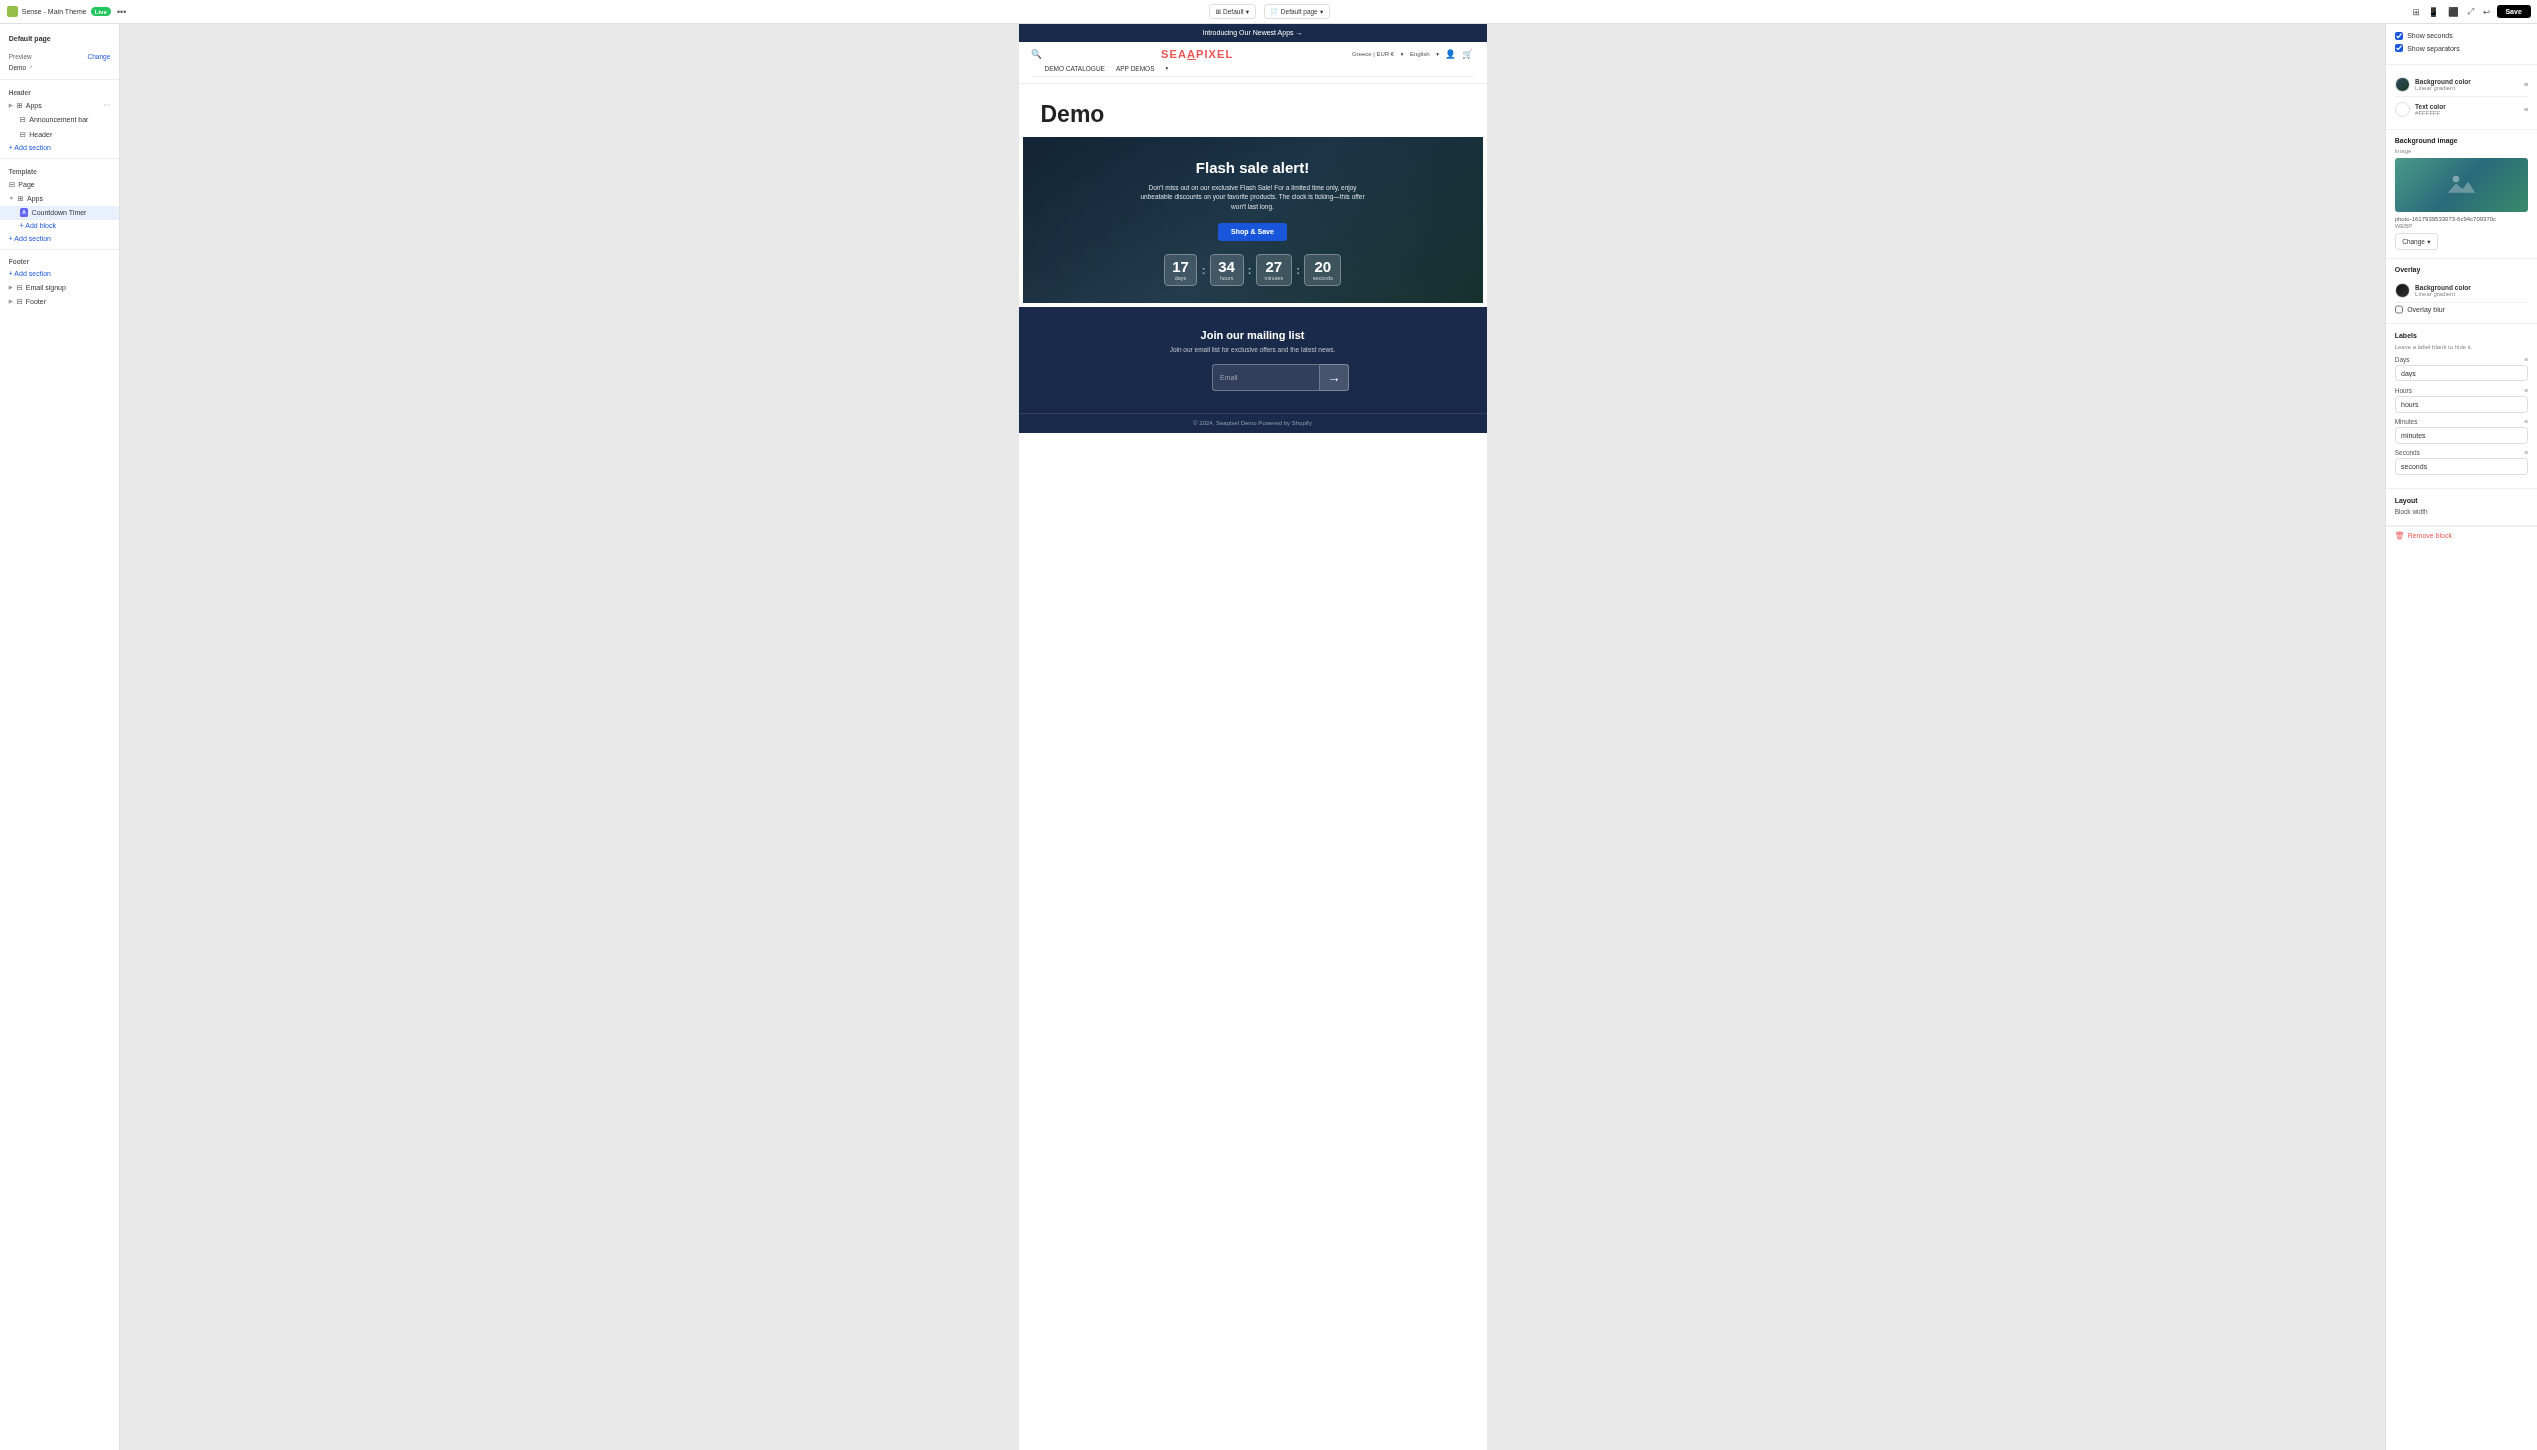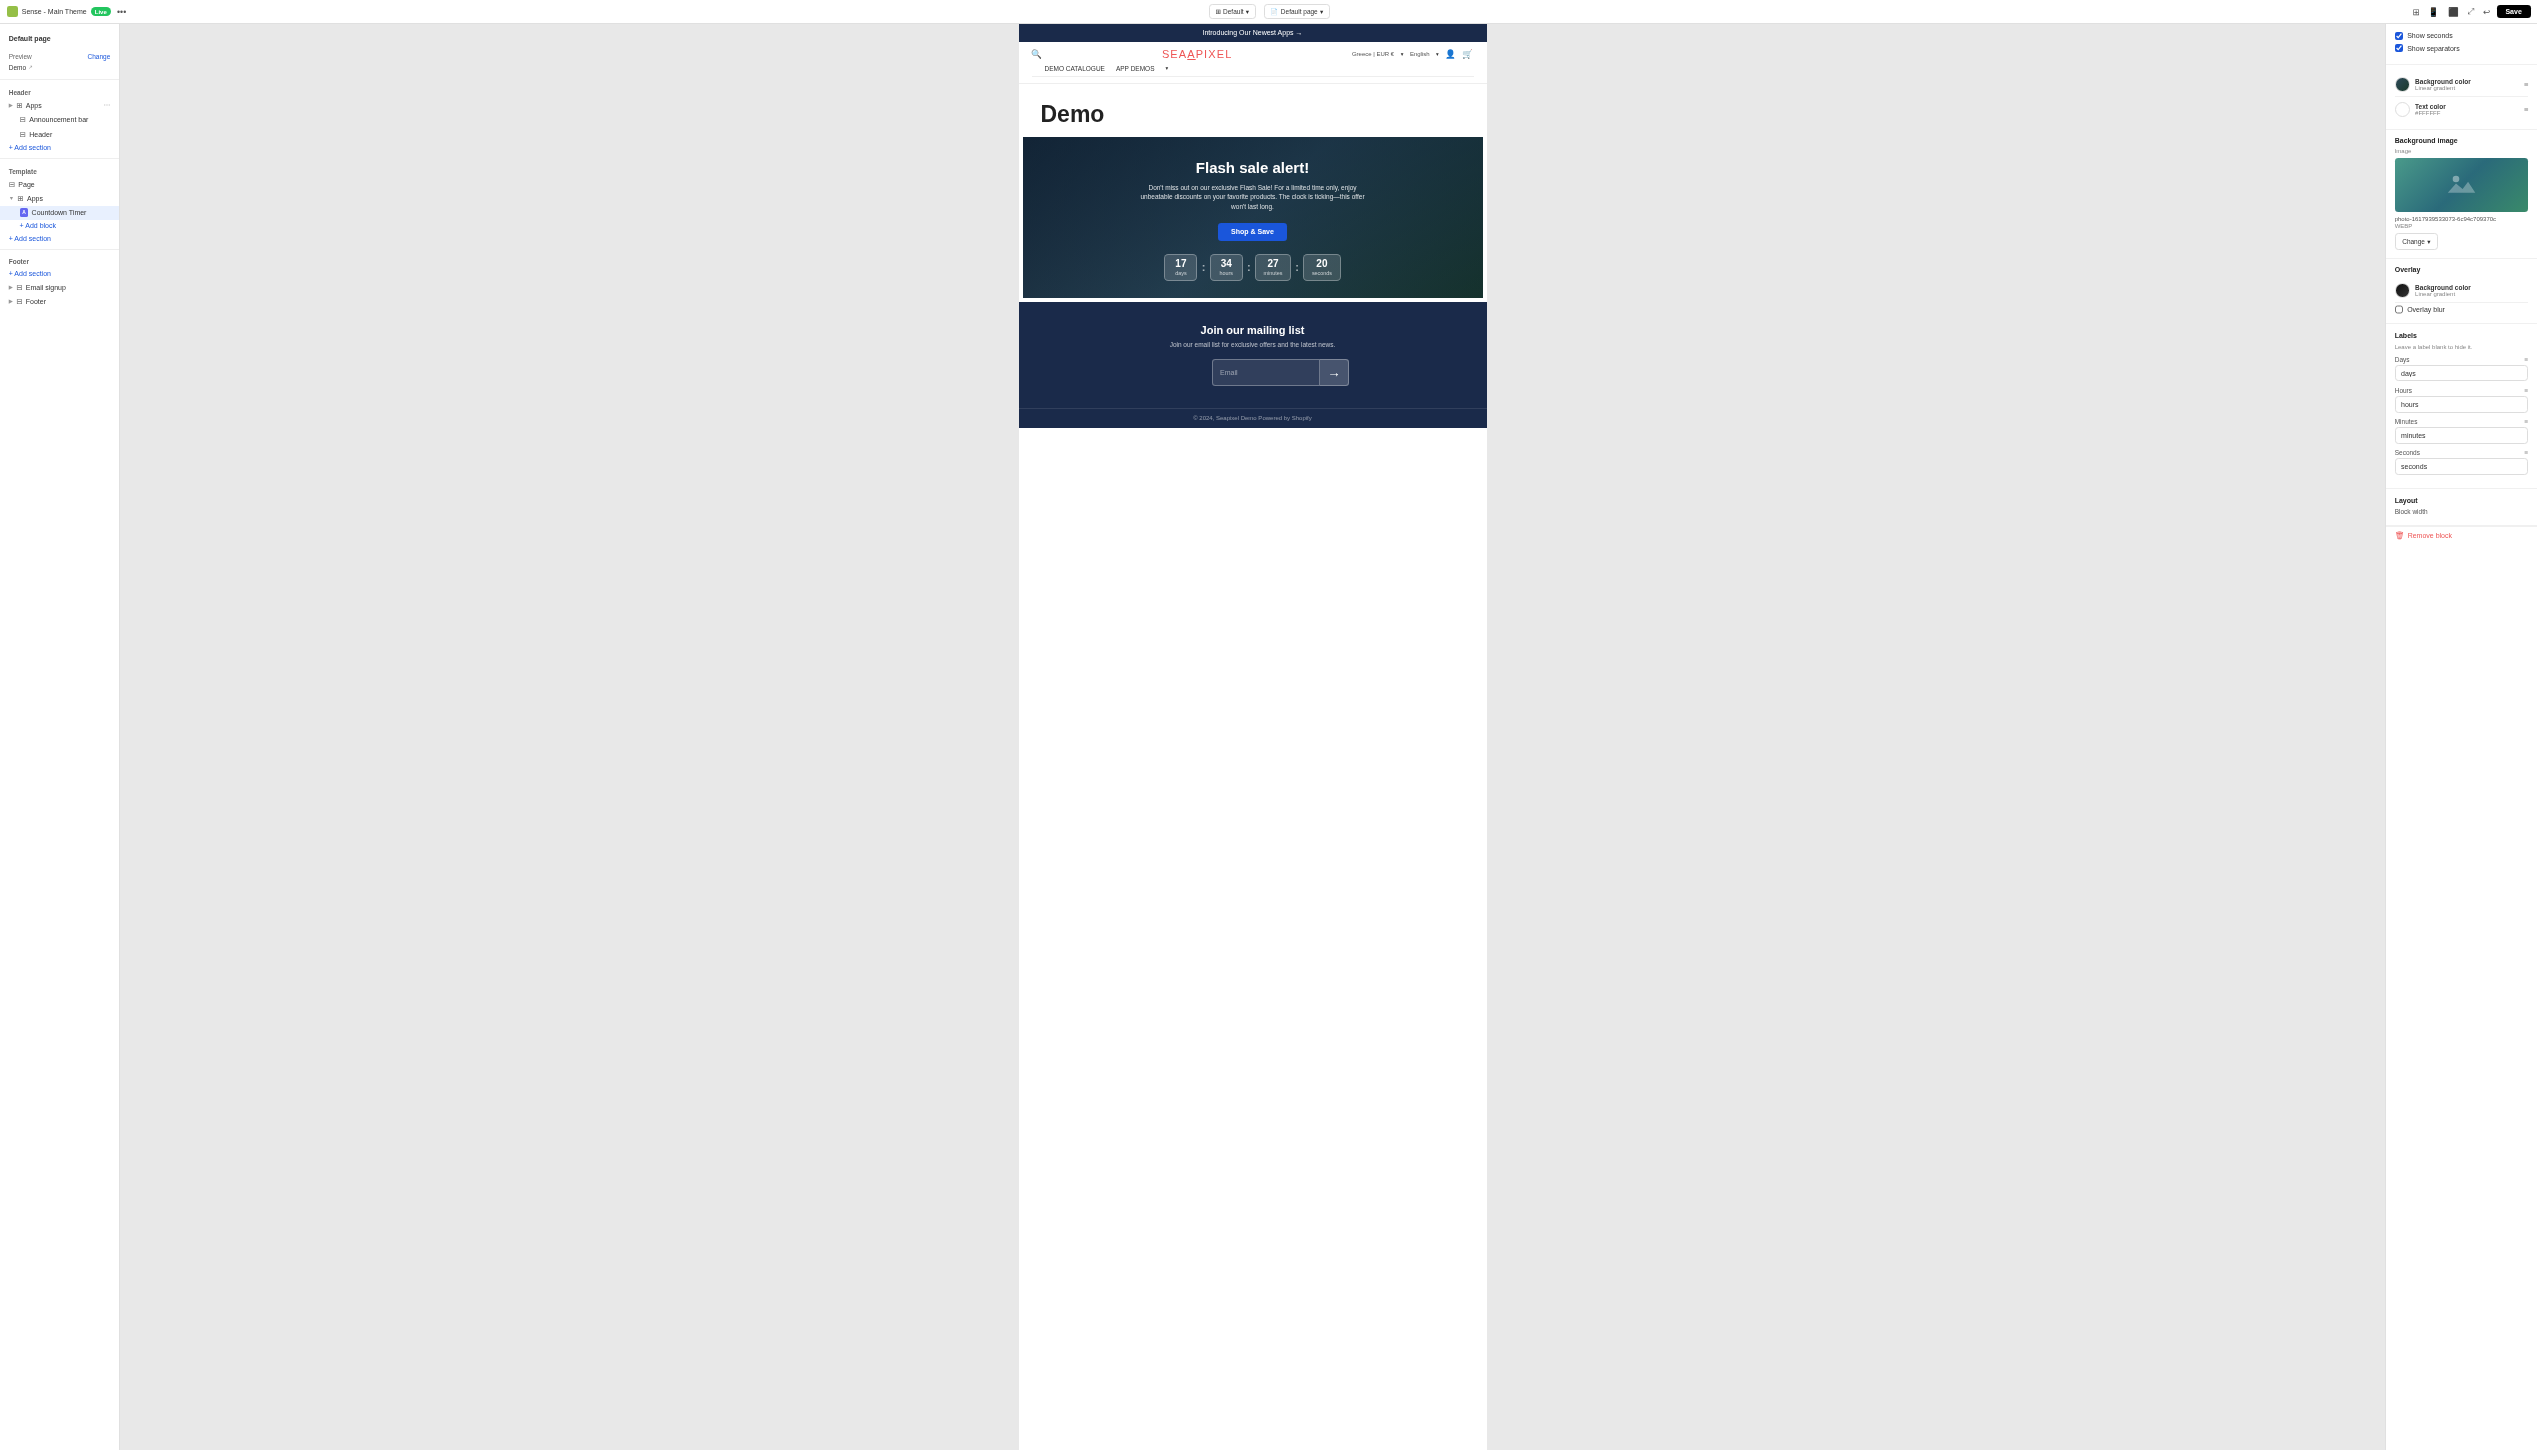--- a/index.html
+++ b/index.html
@@ -40,42 +40,42 @@
     .page-title-label { font-size: 7px; font-weight: 600; color: #333; padding: 4.3px 8.7px 6.5px; }
 
     
     #canvas { flex: 1; overflow-y: auto; background: #e8e8e8; display: flex; flex-direction: column; align-items: center; }
     .canvas-inner { width: 100%; max-width: 468px; background: #fff; min-height: 100%; }
 
     
     .announcement-bar { background: #1a2a4a; color: #fff; text-align: center; padding: 5.4px; font-size: 7px; display: flex; align-items: center; justify-content: center; gap: 3.3px; }
     .store-header { background: #fff; padding: 6.5px 13px; border-bottom: 0.5px solid #eee; }
     .store-nav { display: flex; align-items: center; justify-content: space-between; }
-    .store-logo { font-size: 11px; font-weight: 400; letter-spacing: 1.1px; color: #222; }
+    .store-logo { font-size: 11px; font-weight: 700; letter-spacing: 1.1px; color: #222; }
     .store-logo span { color: #e55; }
     .store-nav-icons { display: flex; gap: 6.5px; font-size: 7.6px; color: #333; align-items: center; }
     .store-locale { font-size: 6px; color: #555; }
     .store-menu { display: flex; gap: 11px; padding: 4.3px 13px; border-bottom: 0.5px solid #eee; font-size: 6.5px; color: #333; font-weight: 500; align-items: center; }
     .store-menu-arrow { font-size: 5.4px; }
 
     
     .demo-heading-section { padding: 16.3px 22px 5.4px; }
     .demo-heading { font-size: 23px; font-weight: 700; color: #222; }
 
     
     .flash-banner { position: relative; margin: 4px; overflow: hidden; }
     .flash-banner-bg { background: linear-gradient(135deg, #1a2a3a 0%, #2d4a5a 50%, #1a3a2a 100%); min-height: 141px; display: flex; flex-direction: column; align-items: center; justify-content: center; padding: 22px 11px 16.3px; }
     .flash-banner-img { position: absolute; top: 0; left: 0; right: 0; bottom: 0; background: linear-gradient(to bottom, rgba(10,30,50,0.5), rgba(10,30,50,0.3)); z-index: 0; }
     .flash-content { position: relative; z-index: 1; text-align: center; }
     .flash-title { font-size: 15px; font-weight: 700; color: #fff; margin-bottom: 6.5px; }
     .flash-subtitle { font-size: 6.5px; color: rgba(255,255,255,0.85); max-width: 228px; margin: 0 auto 11px; line-height: 1.5; }
     .shop-btn { background: #1a56db; color: #fff; border: none; border-radius: 3.3px; padding: 5.4px 13px; font-size: 7px; font-weight: 600; cursor: pointer; margin-bottom: 13px; }
     .countdown-row { display: flex; align-items: center; gap: 4.3px; justify-content: center; }
     .countdown-unit { background: rgba(255,255,255,0.15); border: 0.5px solid rgba(255,255,255,0.3); border-radius: 4.3px; padding: 4.3px 7.6px; text-align: center; min-width: 33px; }
-    .countdown-number { font-size: 10px; font-weight: 700; color: #fff; line-height: 1; }
+    .countdown-number { font-size: 15px; font-weight: 700; color: #fff; line-height: 1; }
     .countdown-label { font-size: 5.4px; color: rgba(255,255,255,0.7); margin-top: 1.1px; }
     .countdown-sep { font-size: 11px; font-weight: 700; color: rgba(255,255,255,0.6); }
 
     
     .mailing-section { background: #1a2a4a; padding: 22px 11px; text-align: center; }
     .mailing-title { font-size: 11px; font-weight: 700; color: #fff; margin-bottom: 5.4px; }
     .mailing-subtitle { font-size: 6.5px; color: rgba(255,255,255,0.7); margin-bottom: 11px; }
     .email-form { display: flex; max-width: 174px; margin: 0 auto; padding-left: 46px; }
     .email-input { flex: 1; padding: 4.9px 7.6px; border: 0.5px solid rgba(255,255,255,0.3); border-radius: 3.3px 0 0 3.3px; background: rgba(255,255,255,0.1); color: #fff; font-size: 7px; outline: none; }
     .email-input::placeholder { color: rgba(255,255,255,0.5); }

